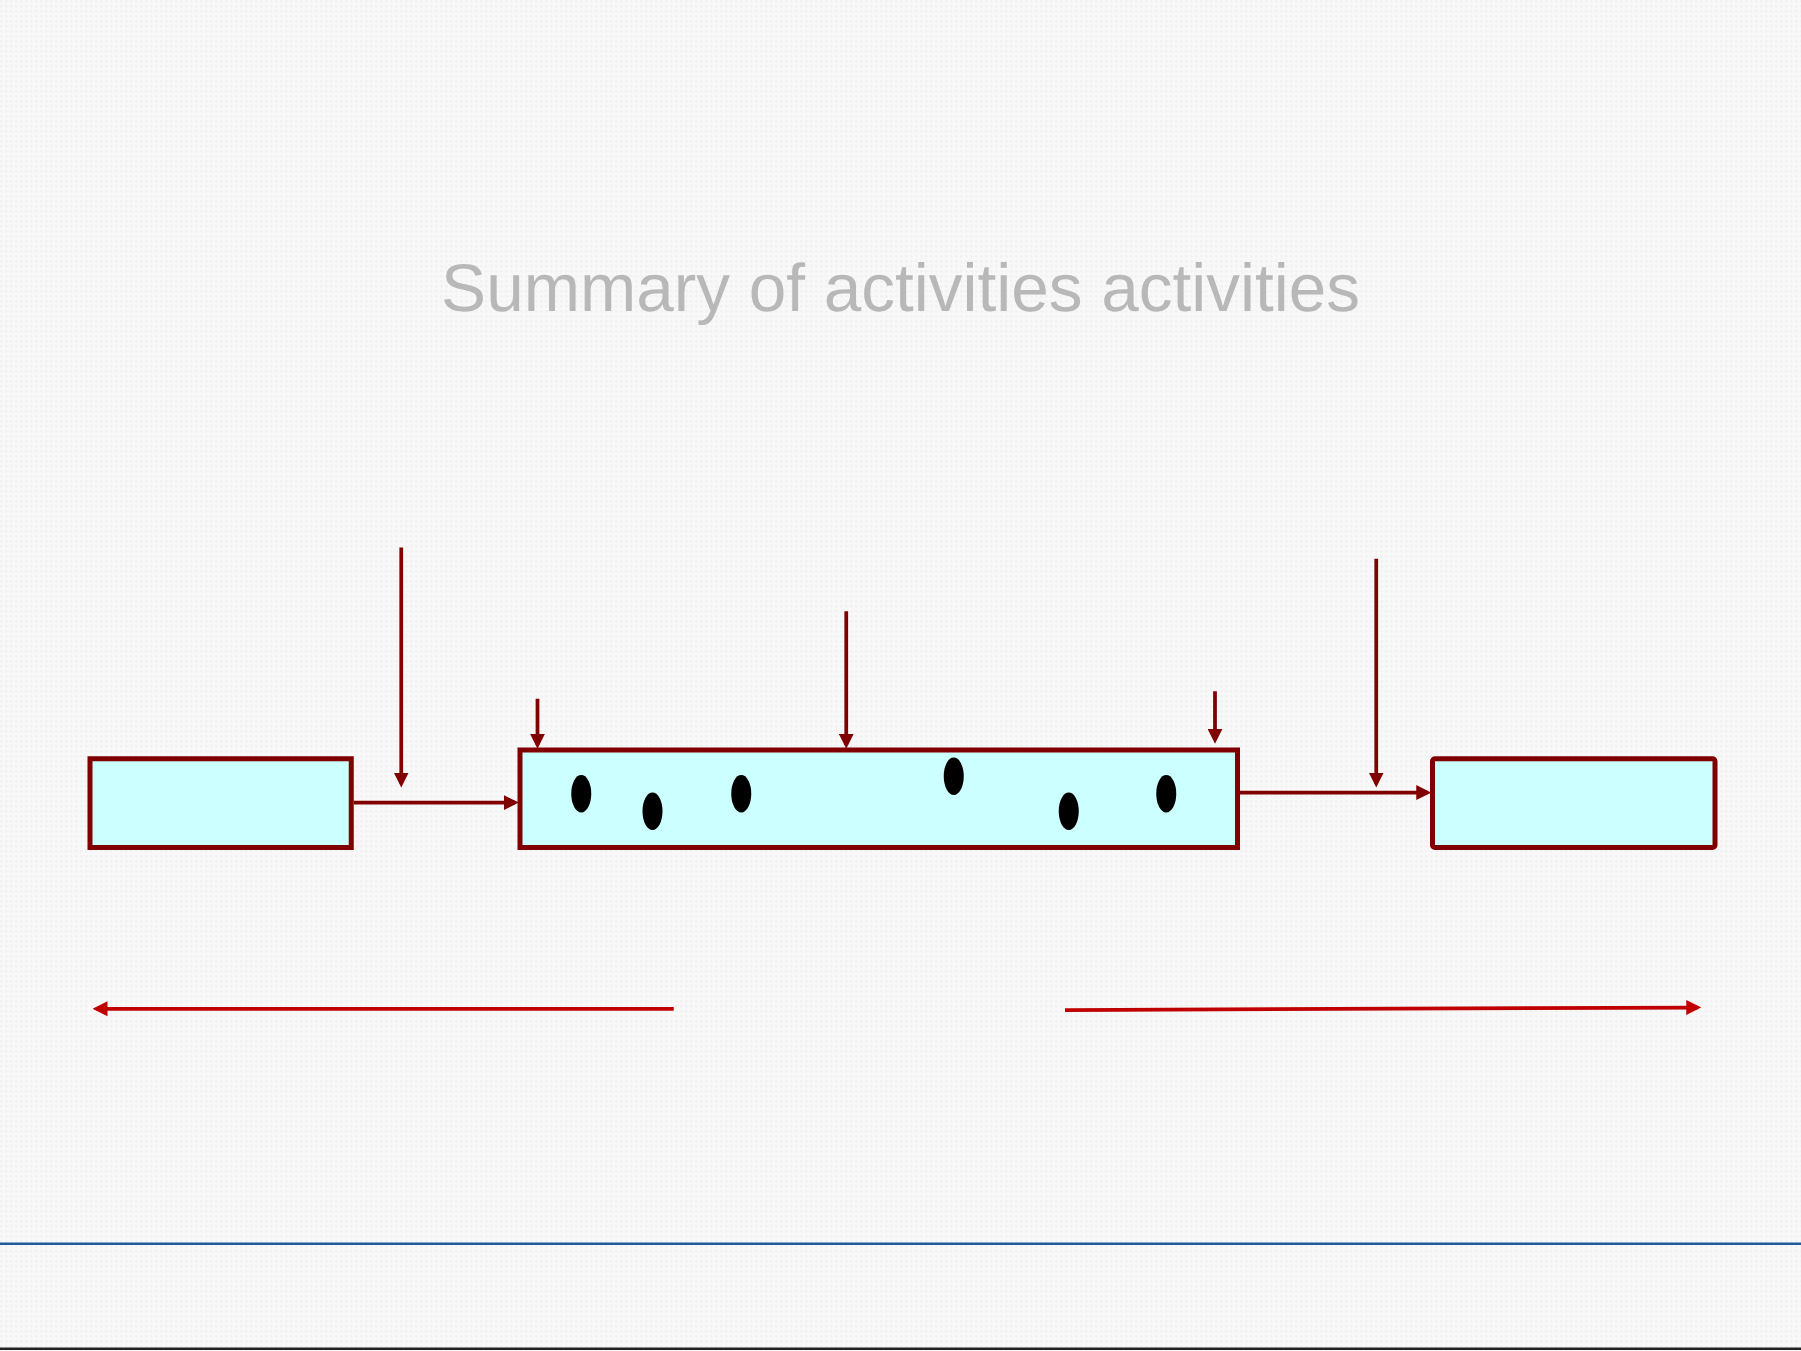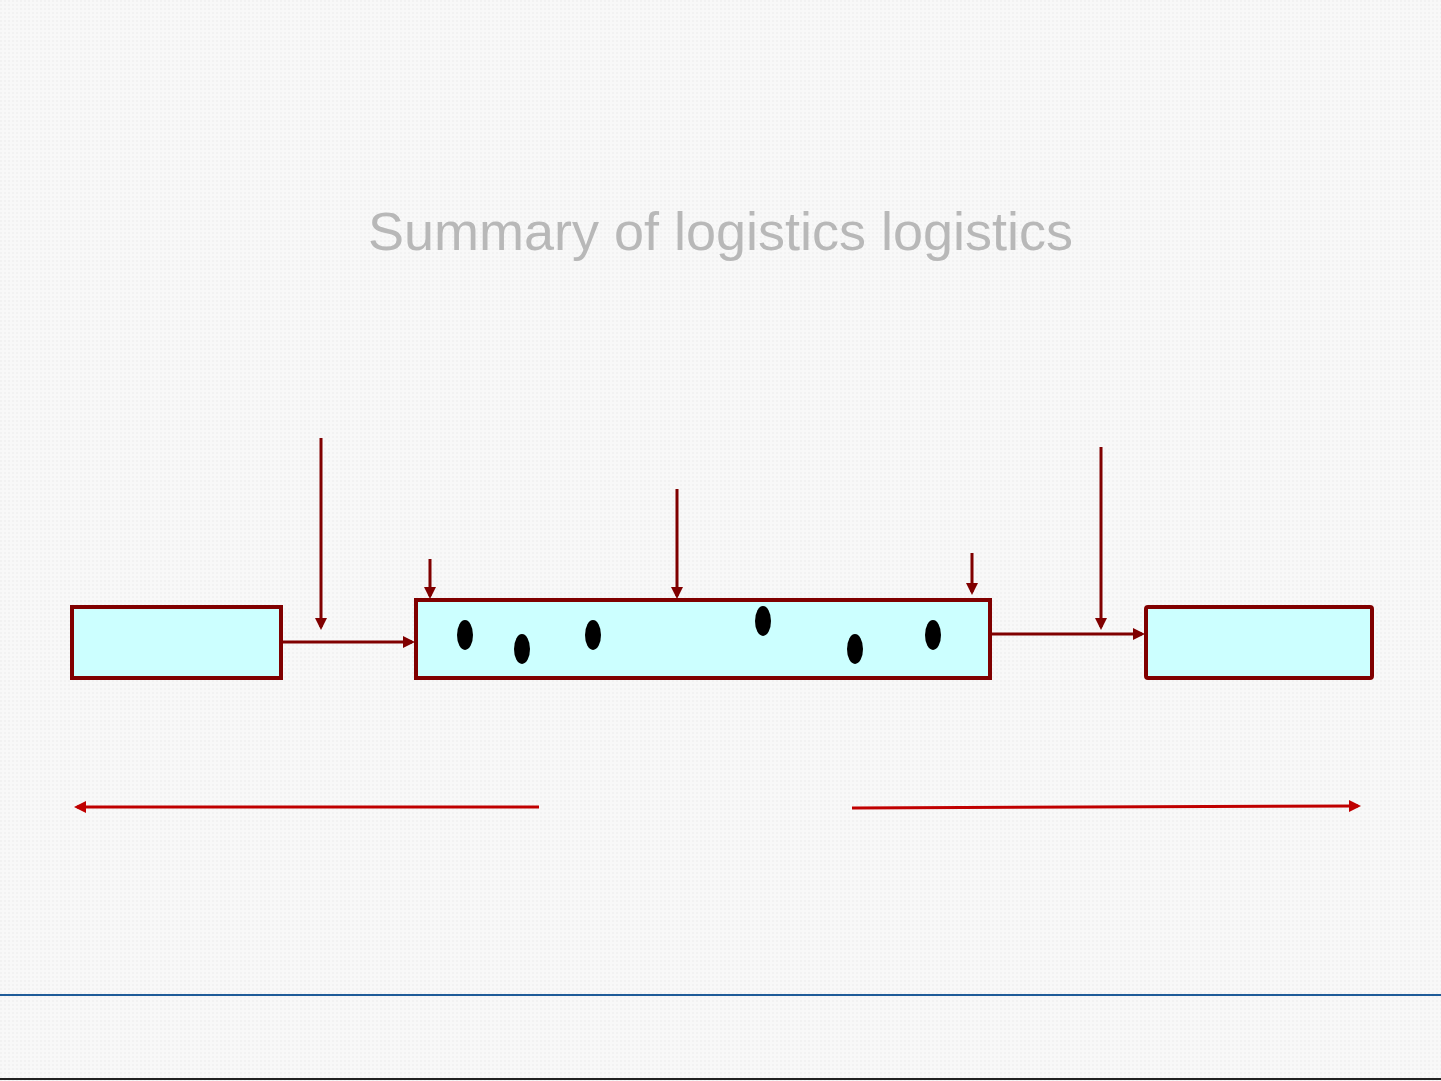--- a/index.html
+++ b/index.html
@@ -15,21 +15,21 @@
       font-family: "Liberation Sans", sans-serif; font-size: 54px; color: #b8b8b8;
       letter-spacing: 0px; filter: blur(0.6px);
     }
     #diagram { position: absolute; left: 0; top: 0; }
     .footer-rule { position: absolute; left: 0; top: 994px; width: 1441px; height: 2px; background: #1f5c99; }
     .bottom-edge { position: absolute; left: 0; top: 1078px; width: 1441px; height: 2px; background: #222; }
   </style>
 </head>
 <body>
 
-<div class="slide-title">Summary of logistics logistics</div>
+<div class="slide-title">Summary of activities activities</div>
 
 <svg id="diagram" width="1441" height="1081">
   <defs>
     <marker id="ah-dark" markerWidth="4" markerHeight="4" refX="3" refY="2" orient="auto" markerUnits="strokeWidth">
       <path d="M0,0 L4,2 L0,4 z" fill="#800000"></path>
     </marker>
     <marker id="ah-red" markerWidth="4" markerHeight="4" refX="3" refY="2" orient="auto" markerUnits="strokeWidth">
       <path d="M0,0 L4,2 L0,4 z" fill="#c00000"></path>
     </marker>
   </defs>

